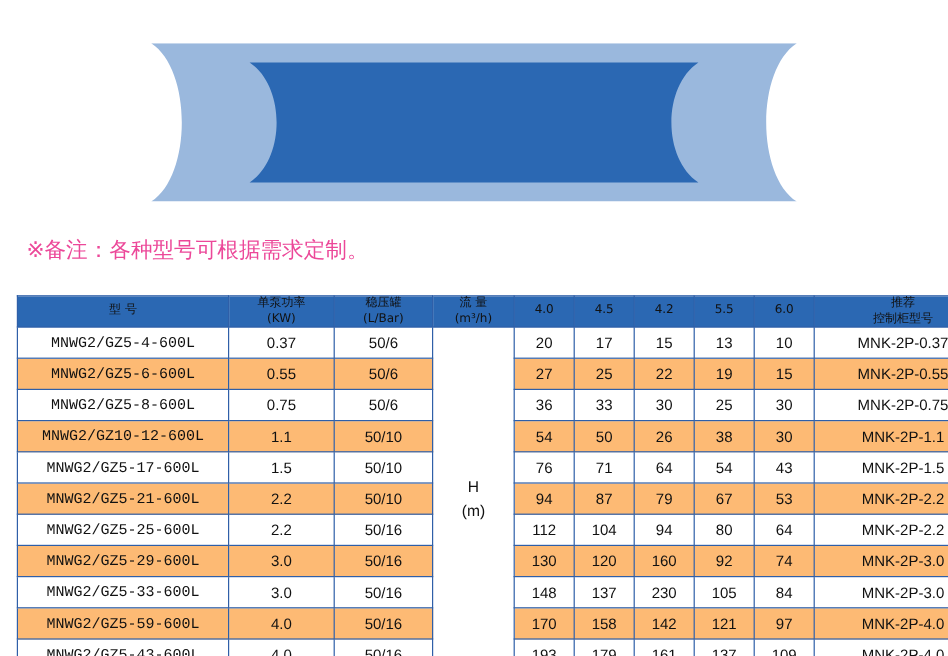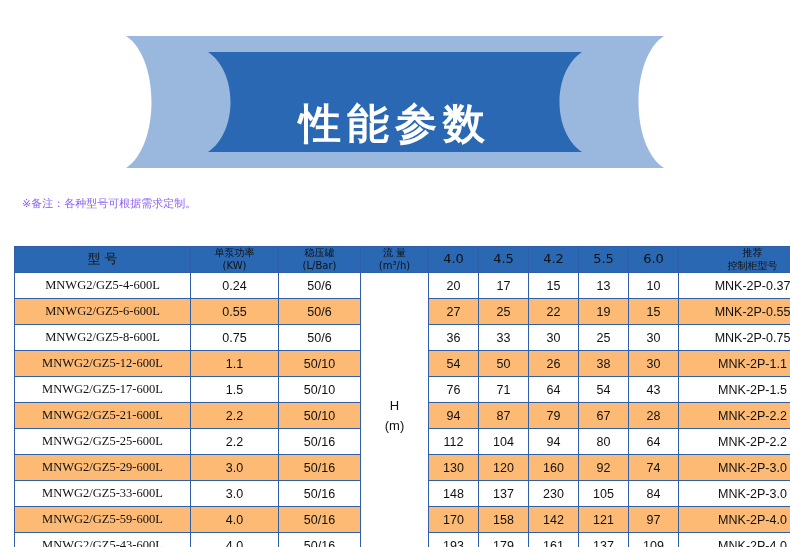--- a/index.html
+++ b/index.html
@@ -42,22 +42,22 @@
     letter-spacing: 6px;
     color: #ffffff;
     font-family: "DejaVu Sans", "Liberation Sans", sans-serif;
   }
 
   
   .note {
     position: absolute;
     left: 22px;
     top: 196px;
-    font-size: 11px;
-    color: #8b5cf6;
+    font-size: 18px;
+    color: #ec4899;
     font-family: "DejaVu Sans", "Liberation Sans", sans-serif;
   }
 
   
   .table-wrap {
     position: absolute;
     left: 14px;
     top: 246px;
     width: 762px;
   }
@@ -73,37 +73,37 @@
     vertical-align: middle;
     padding: 0;
     height: 25px;
     font-weight: normal;
     color: #111111;
   }
   thead th {
     background: #2b68b3;
     color: #ffffff;
     font-weight: bold;
-    font-size: 13px;
+    font-size: 10px;
     height: 46px;
     line-height: 1.25;
     font-family: "DejaVu Sans", "Liberation Sans", sans-serif;
   }
   thead th.flowhead {
     font-size: 10px;
   }
   tbody tr.odd td {
     background: #ffffff;
   }
   tbody tr.even td {
     background: #fdba74;
   }
   td.model {
     font-size: 12.5px;
-    font-family: Liberation Serif, serif;
+    font-family: Liberation Mono, monospace;
     letter-spacing: 0px;
   }
   td.hcell {
     background: #ffffff !important;
     font-size: 13px;
     line-height: 1.5;
   }
   td.ctrl {
     font-size: 12.5px;
   }
@@ -122,21 +122,20 @@
 
 <div class="page">
 
   <div class="banner-wrap">
     <svg class="banner-svg" width="790" height="132" viewBox="0 0 790 132">
 
       <path d="M126,0 C160,22 160,110 126,132 L664,132 C630,110 630,22 664,0 Z" fill="#9ab8dd"></path>
 
       <path d="M208,16 C238,36 238,96 208,116 L582,116 C552,96 552,36 582,16 Z" fill="#2b68b3"></path>
     </svg>
-    <div class="banner-title">性能参数</div>
   </div>
 
   <div class="note">※备注：各种型号可根据需求定制。</div>
 
   <div class="table-wrap">
     <table class="perf">
       <colgroup>
         <col class="colw-model">
         <col class="colw-power">
         <col class="colw-tank">
@@ -170,21 +169,21 @@
           <th>6.0</th>
           <th class="flowhead">
             <span>推荐</span><br>
             <span>控制柜型号</span>
           </th>
         </tr>
       </thead>
       <tbody>
         <tr class="odd">
           <td class="model">MNWG2/GZ5-4-600L</td>
-          <td>0.24</td>
+          <td>0.37</td>
           <td>50/6</td>
           <td class="hcell" rowspan="11">
             <span class="hcell-inner">H</span>
             <span class="hcell-inner">(m)</span>
           </td>
           <td>20</td>
           <td>17</td>
           <td>15</td>
           <td>13</td>
           <td>10</td>
@@ -206,21 +205,21 @@
           <td>0.75</td>
           <td>50/6</td>
           <td>36</td>
           <td>33</td>
           <td>30</td>
           <td>25</td>
           <td>30</td>
           <td class="ctrl">MNK-2P-0.75</td>
         </tr>
         <tr class="even">
-          <td class="model">MNWG2/GZ5-12-600L</td>
+          <td class="model">MNWG2/GZ10-12-600L</td>
           <td>1.1</td>
           <td>50/10</td>
           <td>54</td>
           <td>50</td>
           <td>26</td>
           <td>38</td>
           <td>30</td>
           <td class="ctrl">MNK-2P-1.1</td>
         </tr>
         <tr class="odd">
@@ -235,21 +234,21 @@
           <td class="ctrl">MNK-2P-1.5</td>
         </tr>
         <tr class="even">
           <td class="model">MNWG2/GZ5-21-600L</td>
           <td>2.2</td>
           <td>50/10</td>
           <td>94</td>
           <td>87</td>
           <td>79</td>
           <td>67</td>
-          <td>28</td>
+          <td>53</td>
           <td class="ctrl">MNK-2P-2.2</td>
         </tr>
         <tr class="odd">
           <td class="model">MNWG2/GZ5-25-600L</td>
           <td>2.2</td>
           <td>50/16</td>
           <td>112</td>
           <td>104</td>
           <td>94</td>
           <td>80</td>

